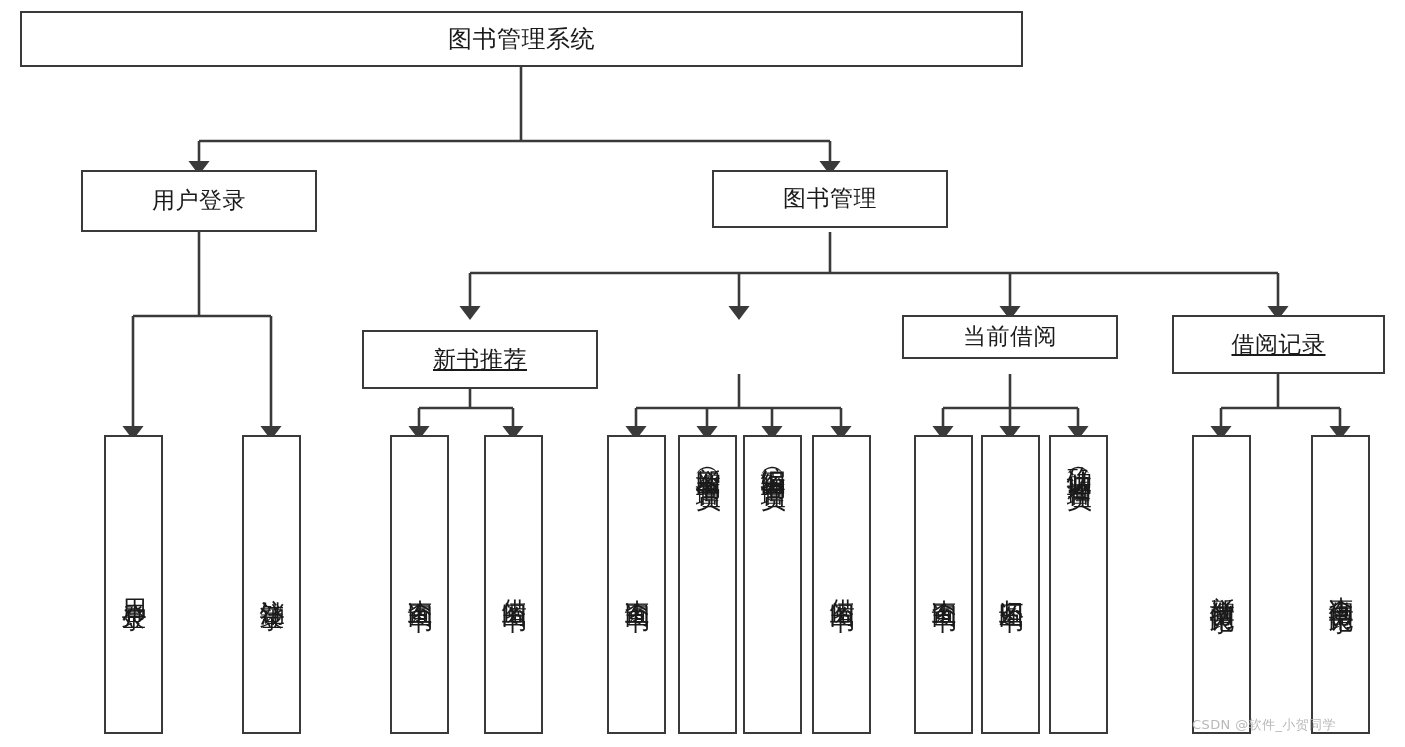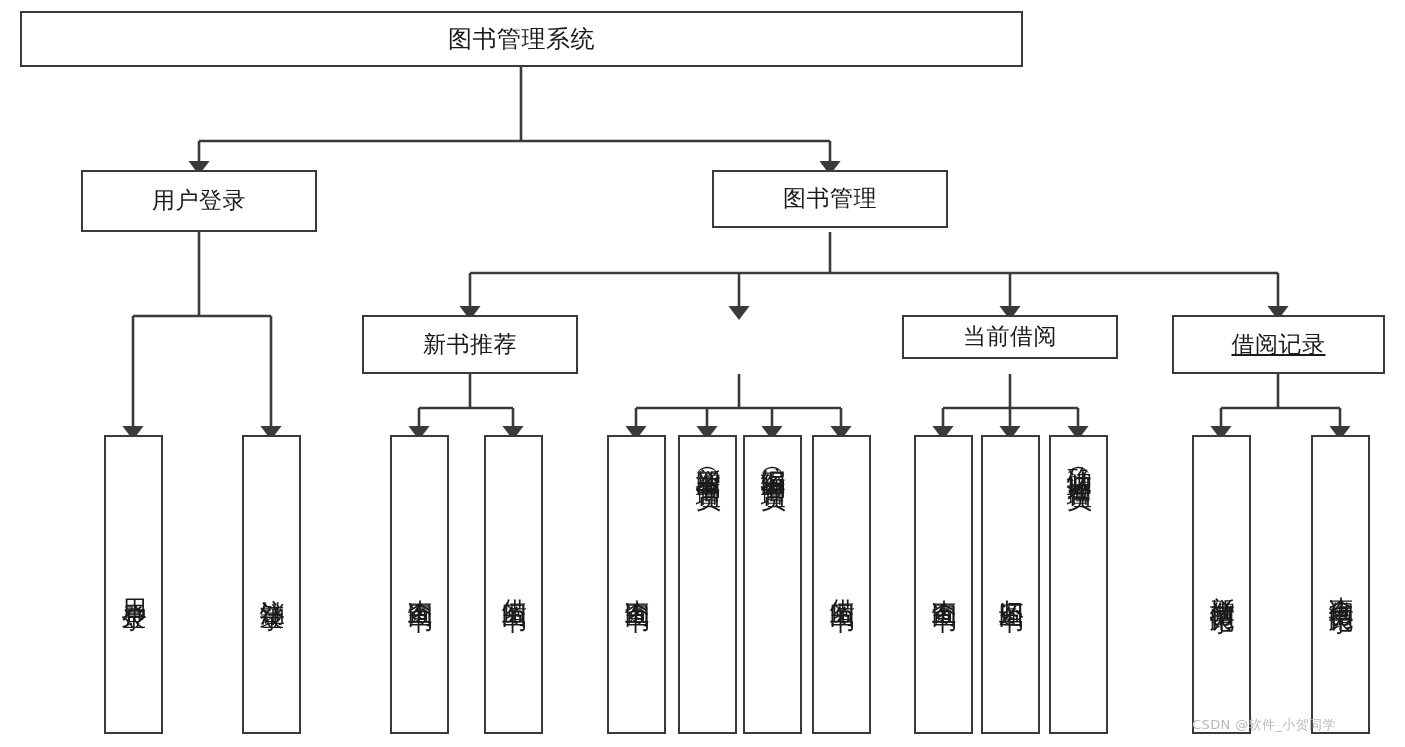--- a/index.html
+++ b/index.html
@@ -133,21 +133,21 @@
     <span class="node-label">图书管理系统</span>
   </div>
 
   <div class="node horizontal" style="left:81px; top:170px; width:236px; height:62px;">
     <span class="node-label">用户登录</span>
   </div>
   <div class="node horizontal" style="left:712px; top:170px; width:236px; height:58px;">
     <span class="node-label">图书管理</span>
   </div>
 
-  <div class="node horizontal" style="left:362px; top:315px; width:216px; height:59px;">
+  <div class="node horizontal" style="left:362px; top:330px; width:236px; height:59px;text-decoration:underline;">
     <span class="node-label">新书推荐</span>
   </div>
   <div class="node horizontal" style="left:902px; top:315px; width:216px; height:44px;">
     <span class="node-label">当前借阅</span>
   </div>
   <div class="node horizontal" style="left:1172px; top:315px; width:213px; height:59px;text-decoration:underline;">
     <span class="node-label">借阅记录</span>
   </div>
 
   <div class="node vertical centered" style="left:104px; top:435px; width:59px; height:299px;">

